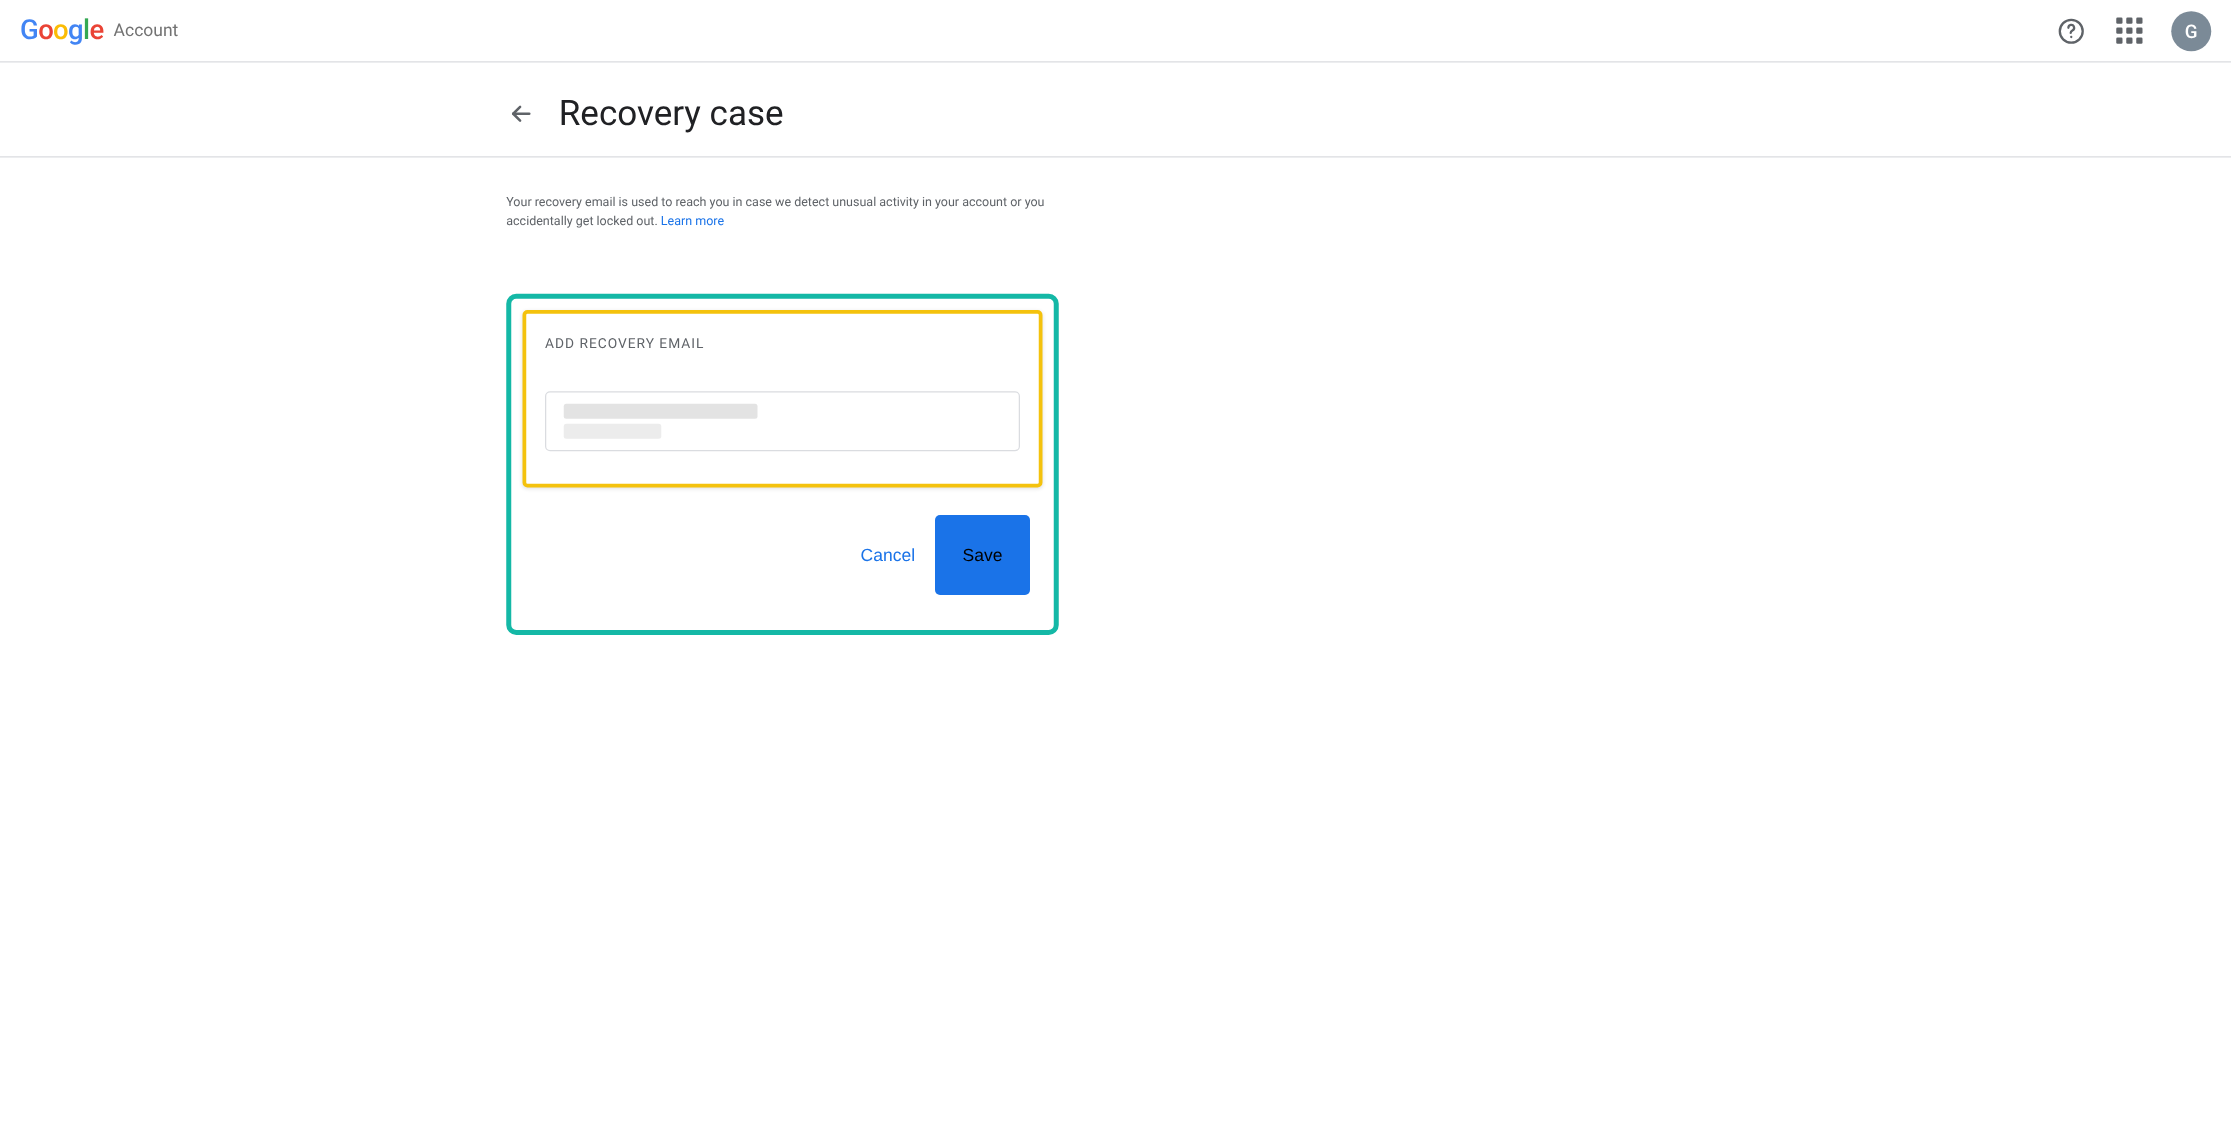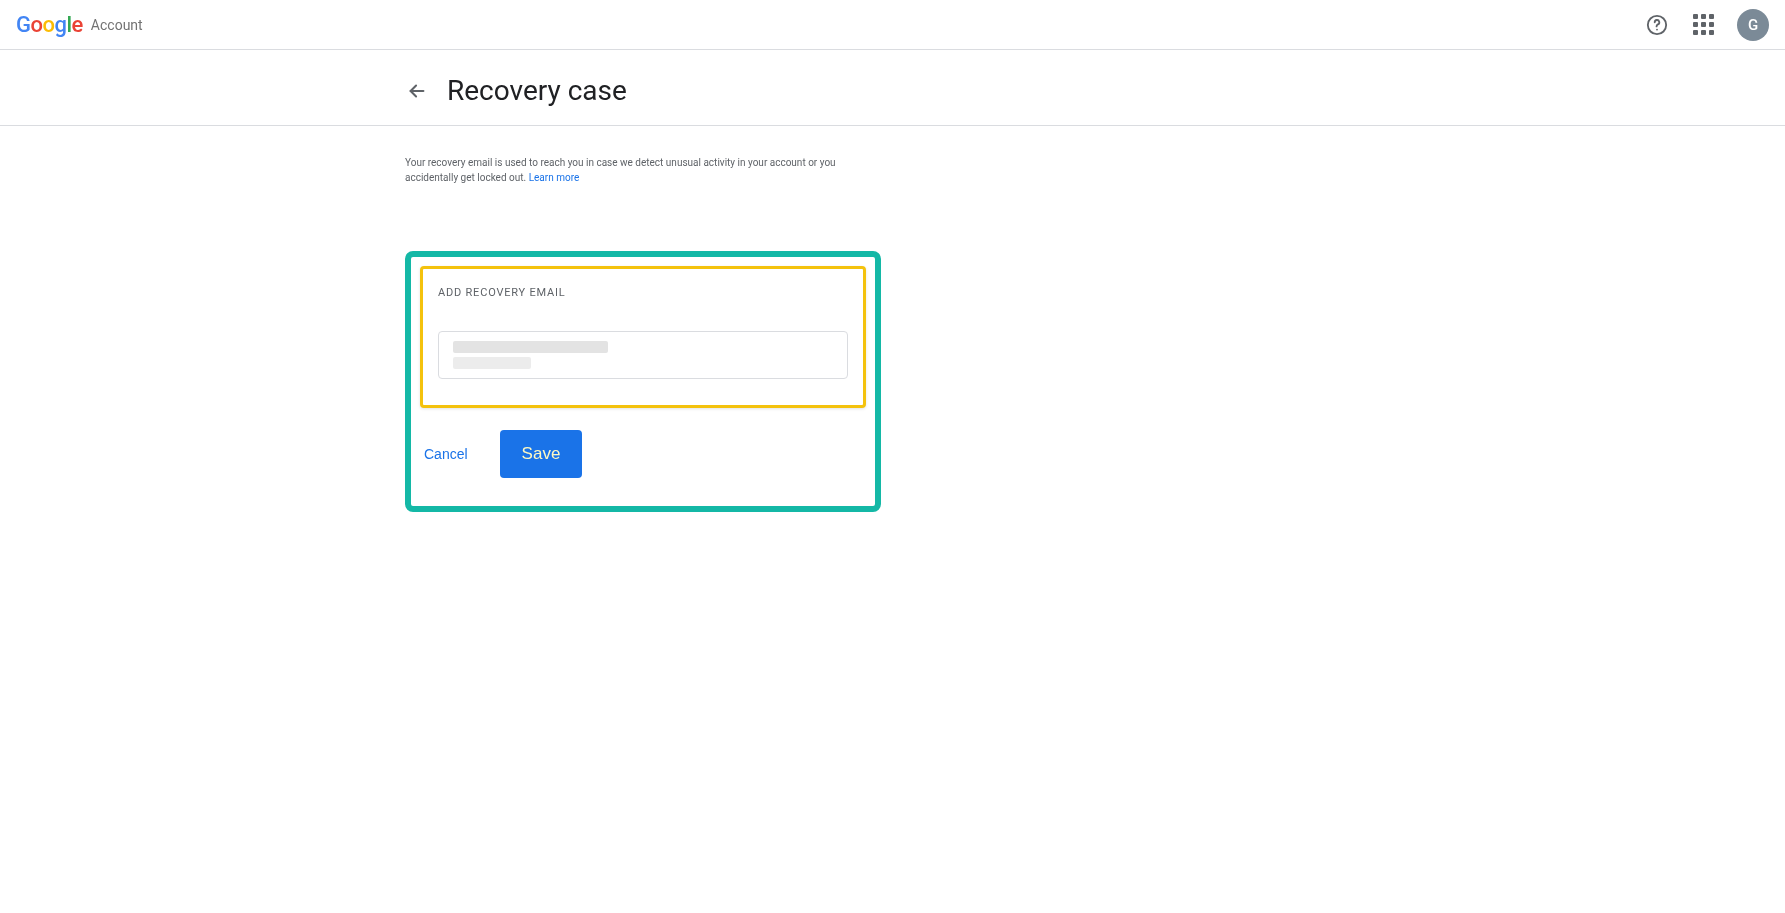--- a/index.html
+++ b/index.html
@@ -100,23 +100,23 @@
     color: #5f6368;
     line-height: 1.45;
     max-width: 470px;
   }
   .learn-more {
     color: #1a73e8;
     text-decoration: none;
     cursor: pointer;
   }
   .card {
-    margin-top: 66px;
-    width: 476px;
-    border: 6px solid #14b8a6;
+    margin-top: 50px;
+    width: 442px;
+    border: 4px solid #14b8a6;
     border-radius: 8px;
     padding: 9px 9px 28px 9px;
     position: relative;
   }
   .highlight {
     border: 3px solid #f4c20d;
     border-radius: 4px;
     background: #fff;
     padding: 17px 15px 26px 15px;
     box-shadow: 0 1px 3px rgba(60,64,67,.15);
@@ -146,42 +146,43 @@
   }
   .redact-bars {
     display: flex;
     flex-direction: column;
     gap: 4px;
   }
   .redact-bars .bar1 { width: 155px; height: 12px; background: #e3e3e3; border-radius: 2px; }
   .redact-bars .bar2 { width: 78px;  height: 12px; background: #ececec; border-radius: 2px; }
   .actions {
     display: flex;
-    gap: 28px;
+    justify-content: flex-end;
+    gap: 12px;
     margin-top: 22px;
     padding-right: 10px;
     align-items: center;
   }
   .btn-text {
     color: #1a73e8;
     font-size: 14px;
     font-weight: 500;
     background: none;
     border: none;
     cursor: pointer;
     padding: 8px 4px;
   }
   .btn-primary {
     background: #1a73e8;
-    color: #fef9c3;
-    font-size: 17px;
+    color: #000000;
+    font-size: 14px;
     font-weight: 500;
     border: none;
     border-radius: 4px;
-    padding: 14px 22px;
+    padding: 24px 22px;
     cursor: pointer;
   }
 </style>
 </head>
 <body>
 
 <div class="header">
   <div class="brand">
     <div class="google-logo">
       <span style="color:#4285F4">G</span>

